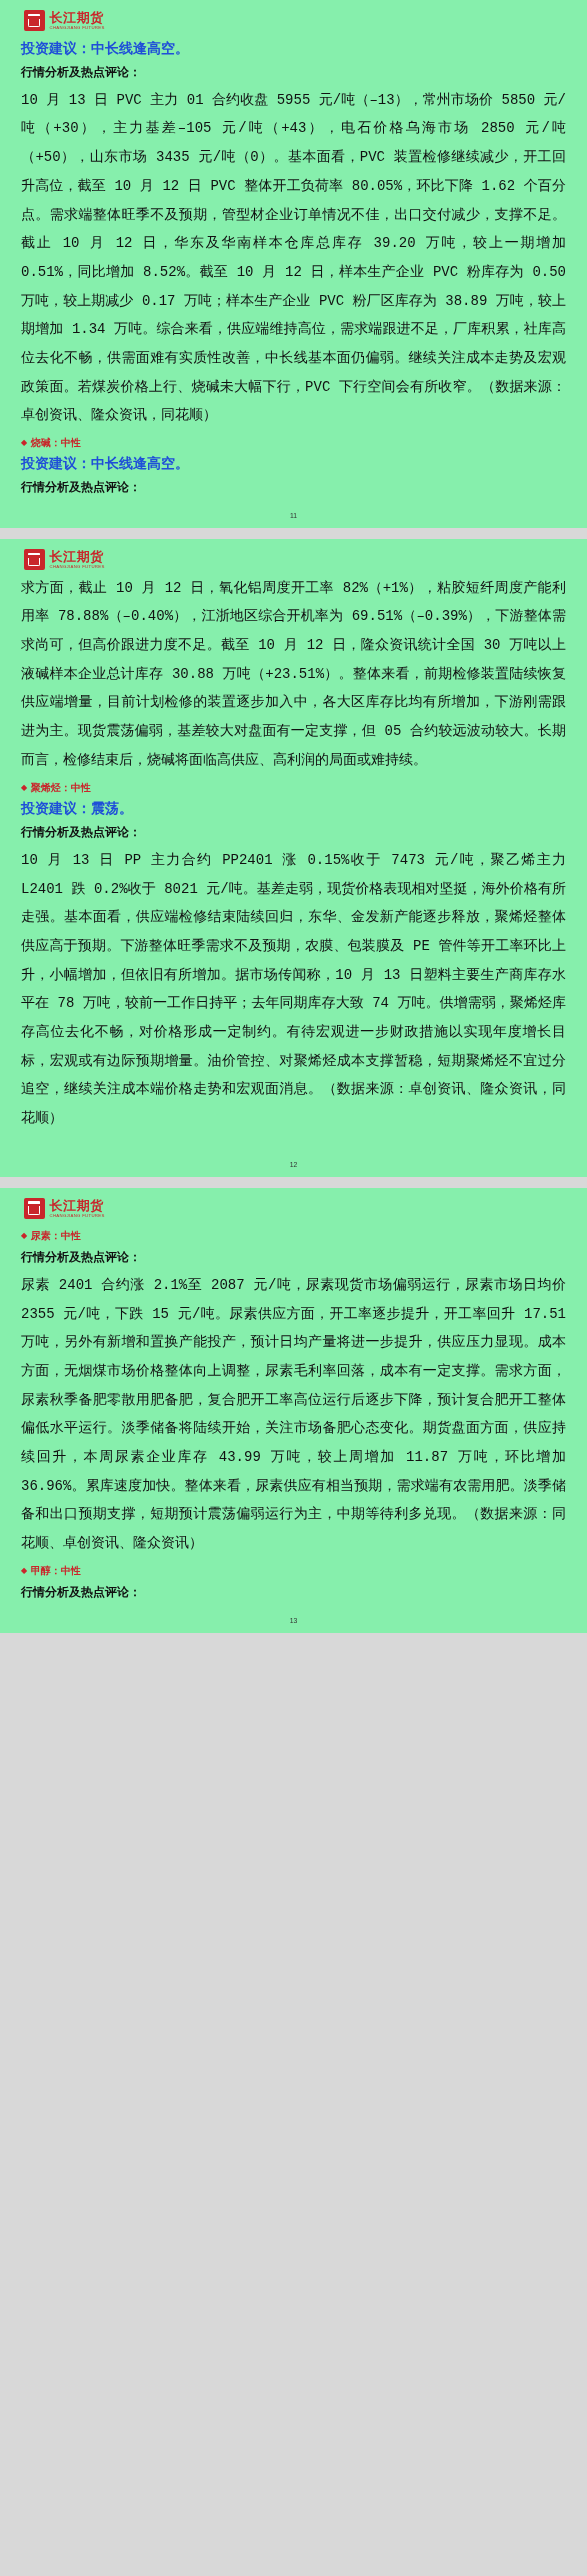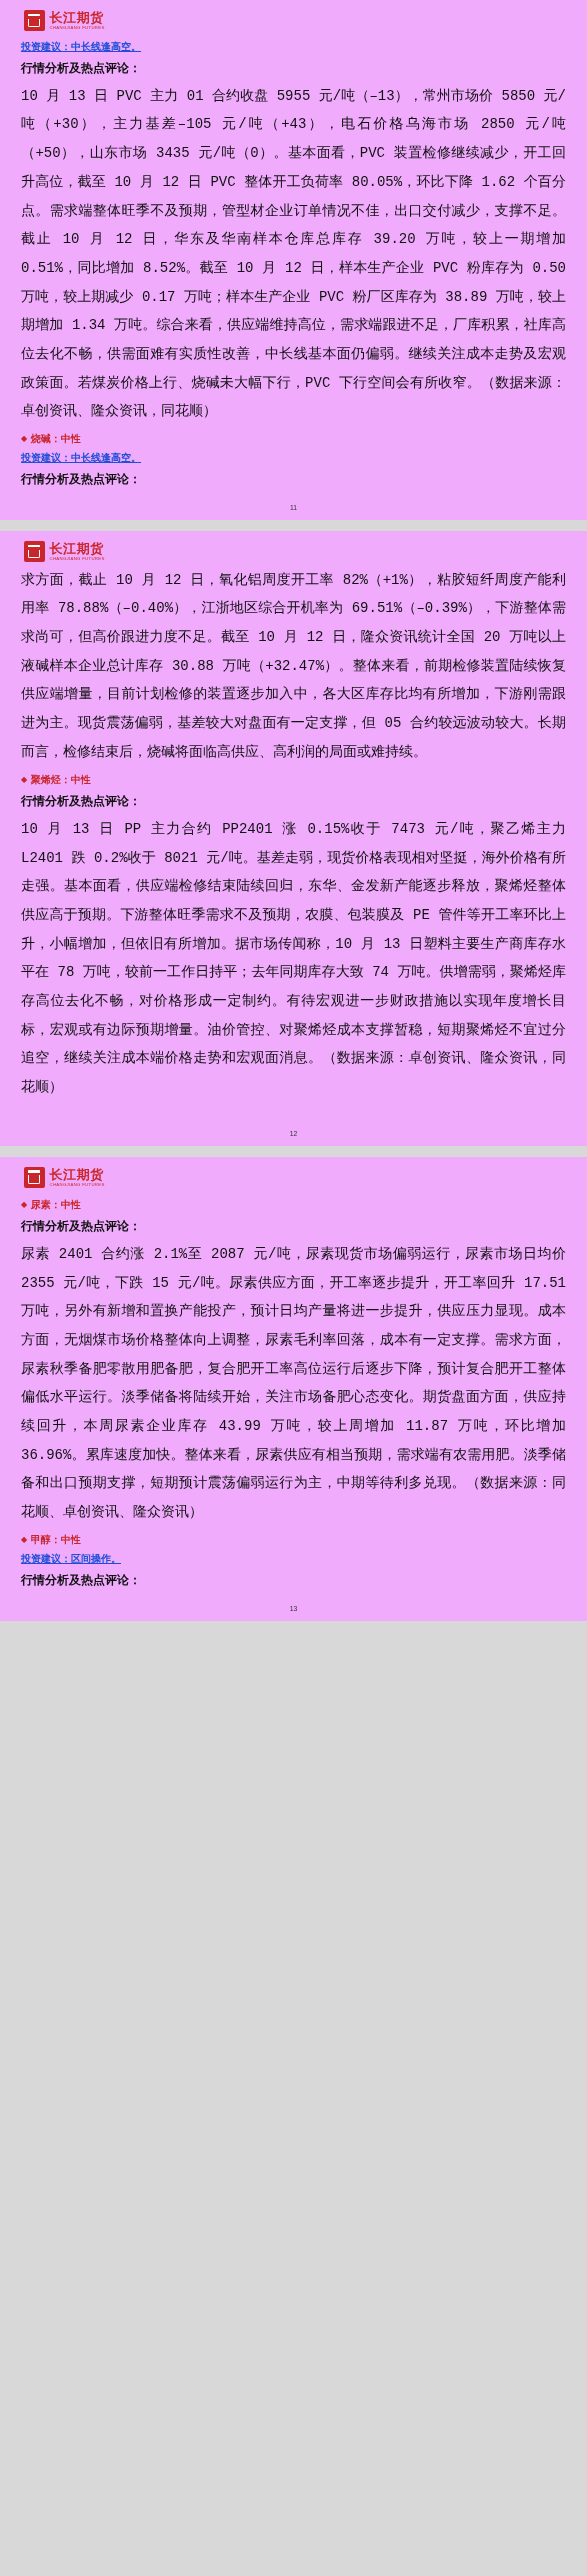--- a/index.html
+++ b/index.html
@@ -1,29 +1,29 @@
 <!DOCTYPE html>
 <html style="font-size:10px"><head>
 <meta charset="utf-8">
 <style>
   html,body{margin:0;padding:0;background:#d8d8d8;}
   body{font-family:"Liberation Sans","DejaVu Sans",sans-serif;}
   .doc{width:587px;margin:0 auto;}
-  .page{background:#f0abfc;width:587px;box-sizing:border-box;padding:8.7px 21px 6.2px 21px;position:relative;margin-bottom:11px;}
+  .page{background:#86efac;width:587px;box-sizing:border-box;padding:8.7px 21px 6.2px 21px;position:relative;margin-bottom:11px;}
   .logo-bar{display:flex;align-items:center;gap:5px;padding:1.2px 0 3.7px 2.5px;}
   .logo-mark{width:21px;height:21px;background:#c9262b;border-radius:1.9px;position:relative;flex:none;}
   .logo-mark:before{content:"";position:absolute;left:4.3px;top:3.7px;width:12.4px;height:2.5px;background:#fff;border-radius:0.6px;}
   .logo-mark:after{content:"";position:absolute;left:4.3px;top:8.7px;width:12.4px;height:8.7px;border:1.9px solid #fff;border-top:none;box-sizing:border-box;border-radius:0 0 1.9px 1.9px;}
   .logo-text{display:flex;flex-direction:column;line-height:1;}
   .logo-cn{font-size:13px;font-weight:bold;color:#c9262b;letter-spacing:0.6px;font-family:"DejaVu Sans",sans-serif;}
   .logo-en{font-size:4.3px;color:#c9262b;letter-spacing:0.3px;margin-top:1.9px;}
   .sec-head{display:flex;align-items:center;gap:3.7px;margin:6.2px 0 2.5px 0;}
   .diamond{color:#c9262b;font-size:8px;line-height:1;}
   .sec-title{color:#c9262b;font-weight:bold;font-size:10px;}
-  .advice{color:#1f4fd8;font-weight:bold;font-size:10px;margin:5px 0 6.2px 0;text-decoration:underline;}
+  .advice{color:#1f4fd8;font-weight:bold;font-size:14px;margin:5px 0 6.2px 0;}
   .blk-title{font-weight:bold;font-size:12px;color:#111;margin:6.2px 0 5px 0;}
   p.body{font-size:14px;line-height:2.05;color:#111;text-align:justify;margin:0 0 3.7px 0;text-indent:0;font-family:Liberation Mono, monospace;}
   .pageno{text-align:center;font-size:6.8px;color:#333;margin-top:16px;margin-bottom:2.5px;}
   .pageno.low{margin-top:28.5px;}
 </style>
 </head>
 <body>
 
 <div class="doc">
 
@@ -52,26 +52,27 @@
 
   <div class="page">
     <div class="logo-bar">
       <div class="logo-mark"></div>
       <div class="logo-text">
         <span class="logo-cn">长江期货</span>
         <span class="logo-en">CHANGJIANG FUTURES</span>
       </div>
     </div>
 
-    <p class="body">求方面，截止 10 月 12 日，氧化铝周度开工率 82%（+1%），粘胶短纤周度产能利用率 78.88%（–0.40%），江浙地区综合开机率为 69.51%（–0.39%），下游整体需求尚可，但高价跟进力度不足。截至 10 月 12 日，隆众资讯统计全国 20 万吨以上液碱样本企业总计库存 30.88 万吨（+32.47%）。整体来看，前期检修装置陆续恢复供应端增量，目前计划检修的装置逐步加入中，各大区库存比均有所增加，下游刚需跟进为主。现货震荡偏弱，基差较大对盘面有一定支撑，但 05 合约较远波动较大。长期而言，检修结束后，烧碱将面临高供应、高利润的局面或难持续。</p>
+    <p class="body">求方面，截止 10 月 12 日，氧化铝周度开工率 82%（+1%），粘胶短纤周度产能利用率 78.88%（–0.40%），江浙地区综合开机率为 69.51%（–0.39%），下游整体需求尚可，但高价跟进力度不足。截至 10 月 12 日，隆众资讯统计全国 30 万吨以上液碱样本企业总计库存 30.88 万吨（+23.51%）。整体来看，前期检修装置陆续恢复供应端增量，目前计划检修的装置逐步加入中，各大区库存比均有所增加，下游刚需跟进为主。现货震荡偏弱，基差较大对盘面有一定支撑，但 05 合约较远波动较大。长期而言，检修结束后，烧碱将面临高供应、高利润的局面或难持续。</p>
 
     <div class="sec-head">
       <span class="diamond">◆</span>
       <span class="sec-title">聚烯烃：中性</span>
     </div>
+    <div class="advice">投资建议：震荡。</div>
     <div class="blk-title">行情分析及热点评论：</div>
     <p class="body">10 月 13 日 PP 主力合约 PP2401 涨 0.15%收于 7473 元/吨，聚乙烯主力 L2401 跌 0.2%收于 8021 元/吨。基差走弱，现货价格表现相对坚挺，海外价格有所走强。基本面看，供应端检修结束陆续回归，东华、金发新产能逐步释放，聚烯烃整体供应高于预期。下游整体旺季需求不及预期，农膜、包装膜及 PE 管件等开工率环比上升，小幅增加，但依旧有所增加。据市场传闻称，10 月 13 日塑料主要生产商库存水平在 78 万吨，较前一工作日持平；去年同期库存大致 74 万吨。供增需弱，聚烯烃库存高位去化不畅，对价格形成一定制约。有待宏观进一步财政措施以实现年度增长目标，宏观或有边际预期增量。油价管控、对聚烯烃成本支撑暂稳，短期聚烯烃不宜过分追空，继续关注成本端价格走势和宏观面消息。（数据来源：卓创资讯、隆众资讯，同花顺）</p>
 
     <div class="pageno low">12</div>
   </div>
 
   <div class="page">
     <div class="logo-bar">
       <div class="logo-mark"></div>
       <div class="logo-text">
@@ -84,20 +85,19 @@
       <span class="diamond">◆</span>
       <span class="sec-title">尿素：中性</span>
     </div>
     <div class="blk-title">行情分析及热点评论：</div>
     <p class="body">尿素 2401 合约涨 2.1%至 2087 元/吨，尿素现货市场偏弱运行，尿素市场日均价 2355 元/吨，下跌 15 元/吨。尿素供应方面，开工率逐步提升，开工率回升 17.51 万吨，另外有新增和置换产能投产，预计日均产量将进一步提升，供应压力显现。成本方面，无烟煤市场价格整体向上调整，尿素毛利率回落，成本有一定支撑。需求方面，尿素秋季备肥零散用肥备肥，复合肥开工率高位运行后逐步下降，预计复合肥开工整体偏低水平运行。淡季储备将陆续开始，关注市场备肥心态变化。期货盘面方面，供应持续回升，本周尿素企业库存 43.99 万吨，较上周增加 11.87 万吨，环比增加 36.96%。累库速度加快。整体来看，尿素供应有相当预期，需求端有农需用肥。淡季储备和出口预期支撑，短期预计震荡偏弱运行为主，中期等待利多兑现。（数据来源：同花顺、卓创资讯、隆众资讯）</p>
 
     <div class="sec-head">
       <span class="diamond">◆</span>
       <span class="sec-title">甲醇：中性</span>
     </div>
-    <div class="advice">投资建议：区间操作。</div>
     <div class="blk-title">行情分析及热点评论：</div>
 
     <div class="pageno">13</div>
   </div>
 
 </div>
 
 
 </body></html>

